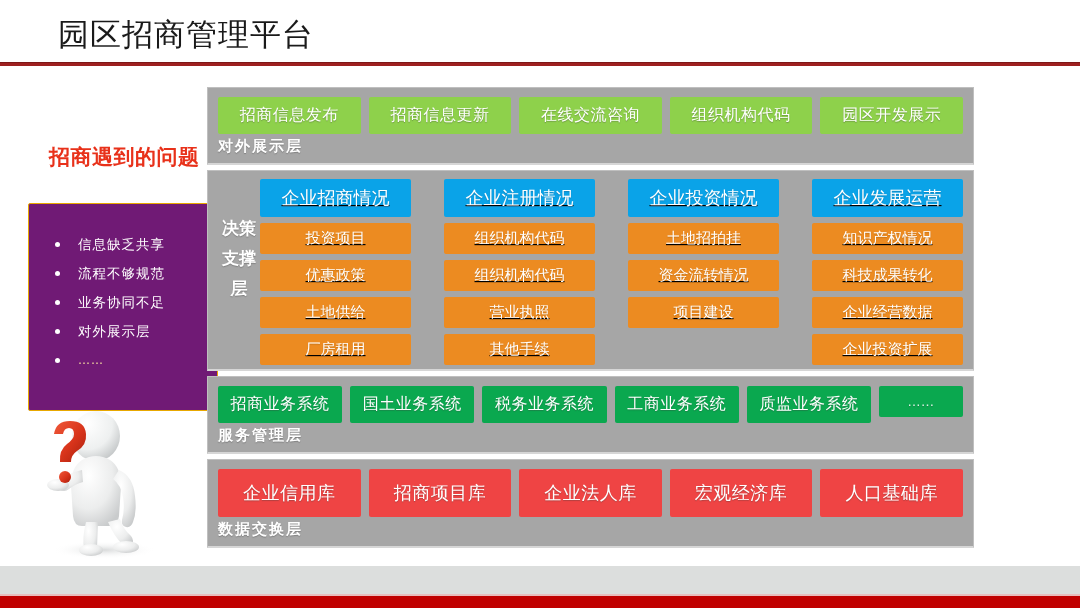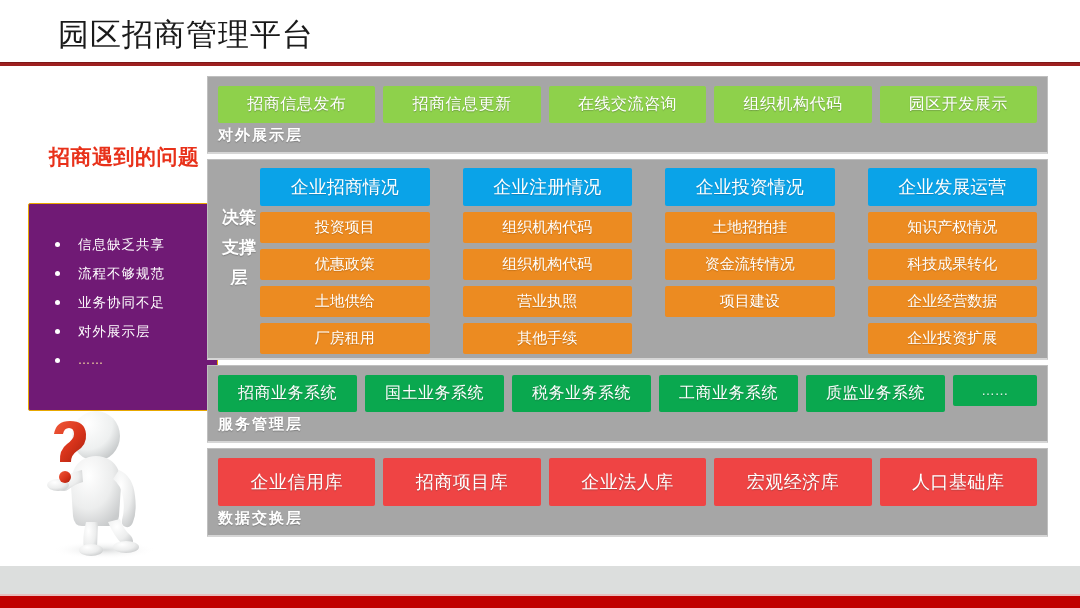--- a/index.html
+++ b/index.html
@@ -84,22 +84,22 @@
     left: 24px;
     top: 408px;
     width: 170px;
     height: 152px;
   }
 
   
   .stack {
     position: absolute;
     left: 207px;
-    top: 76px;
-    width: 841px;
+    top: 87px;
+    width: 767px;
   }
   .layer {
     background: #a6a6a6;
     border: 1px solid #bfbfbf;
     border-bottom: 2px solid #d6d6d6;
     margin-bottom: 5px;
     position: relative;
     padding: 9px 10px 5px 10px;
   }
   .layer-row {
@@ -138,21 +138,21 @@
   .ds-side {
     flex: 0 0 42px;
     color: #ffffff;
     font-size: 17px;
     font-weight: bold;
     line-height: 30px;
     text-align: center;
     padding-top: 34px;
     text-shadow: 0 1px 1px rgba(70,70,70,.4);
   }
-  .ds-cols { display: flex; flex: 1; gap: 33px; }
+  .ds-cols { display: flex; flex: 1; gap: 33px; text-decoration: underline; }
   .ds-col { flex: 1; display: flex; flex-direction: column; gap: 6px; }
   .ds-head {
     background: #0aa3e8;
     color: #ffffff;
     font-size: 18px;
     text-align: center;
     padding: 7px 2px;
     border-radius: 2px;
     white-space: nowrap;
     text-shadow: 0 1px 1px rgba(40,80,110,.35);

